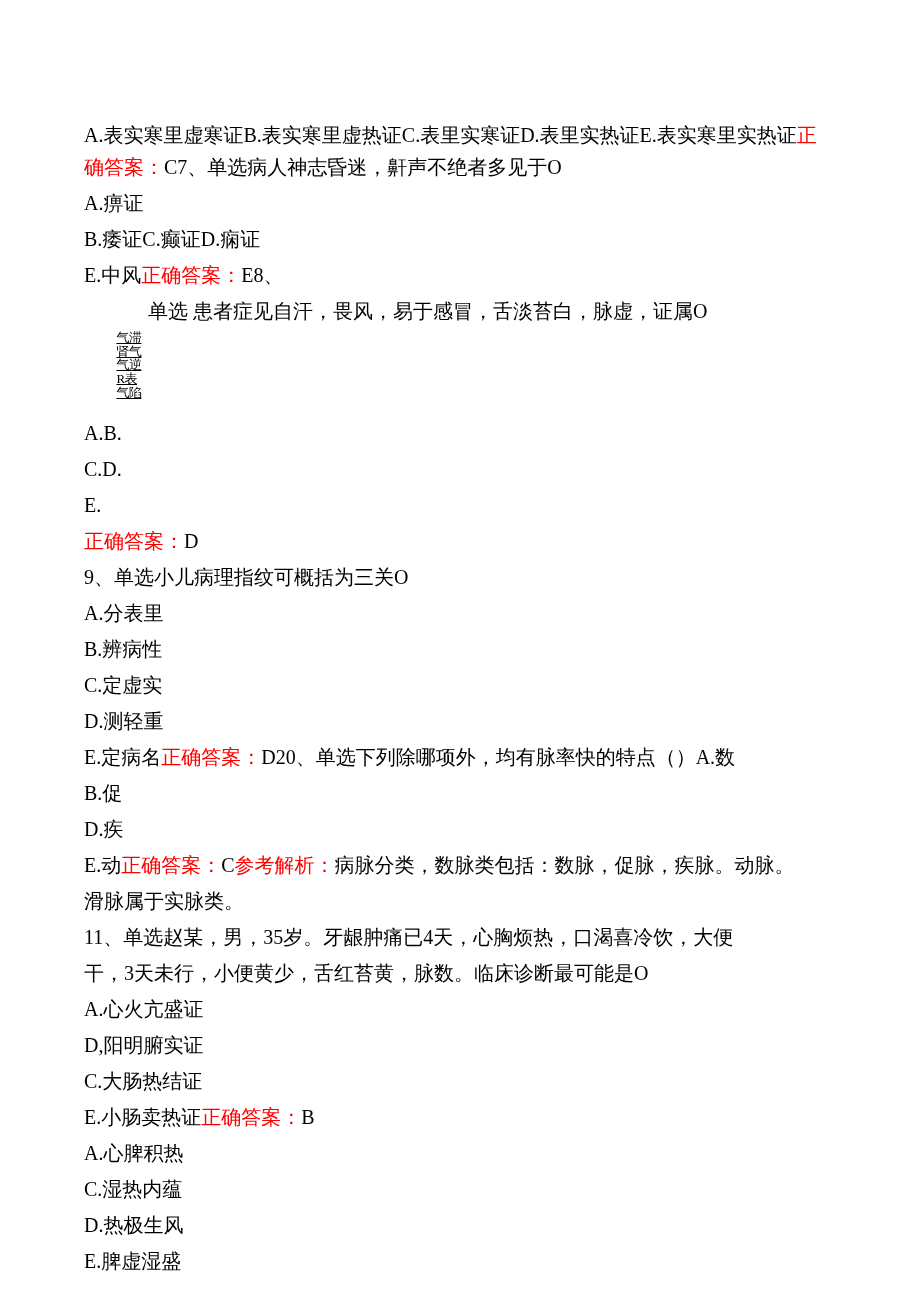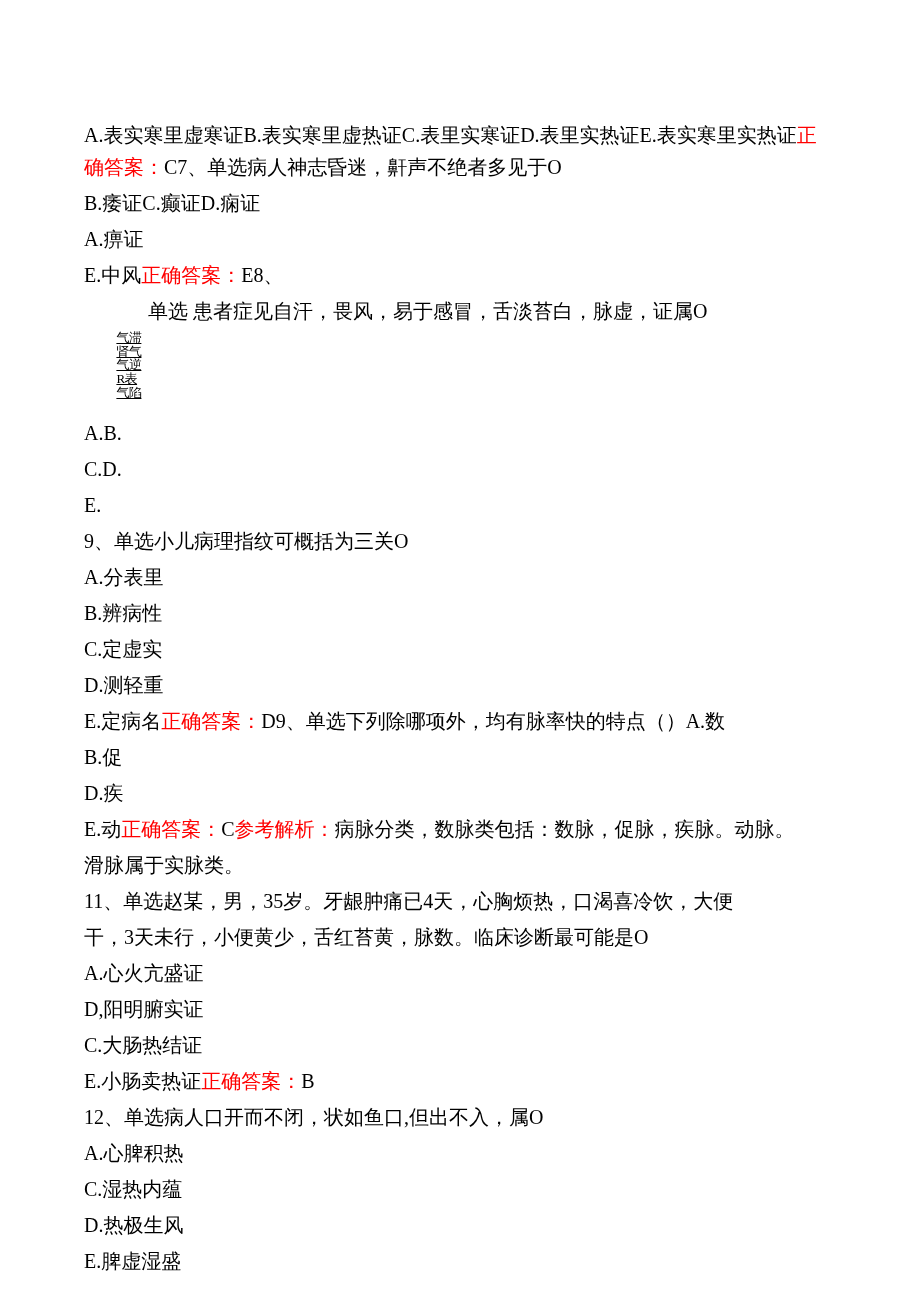--- a/index.html
+++ b/index.html
@@ -34,24 +34,24 @@
 <body>
 
 <div class="page">
 
   
   <p class="line">
     <span>A.表实寒里虚寒证</span><span>B.表实寒里虚热证</span><span>C.表里实寒证</span><span>D.表里实热证</span><span>E.表实寒里实热证</span><span class="red">正确答案：</span><span>C</span><span>7、单选病人神志昏迷，鼾声不绝者多见于O</span>
   </p>
 
   
+  <p class="line">A.痹证</p>
   <p class="line">
     <span>B.痿证</span><span>C.癫证</span><span>D.痫证</span>
   </p>
-  <p class="line">A.痹证</p>
   <p class="line">
     <span>E.中风</span><span class="red">正确答案：</span><span>E</span><span>8、</span>
   </p>
 
   
   <p class="line indent">单选  患者症见自汗，畏风，易于感冒，舌淡苔白，脉虚，证属O</p>
 
   
   <div class="stacked">
     <div>气滞</div>
@@ -59,31 +59,34 @@
     <div>气逆</div>
     <div>R表</div>
     <div>气陷</div>
   </div>
 
   <div style="height:14px"></div>
 
   <p class="line">A.B.</p>
   <p class="line">C.D.</p>
   <p class="line">E.</p>
+  <p class="line">
+    <span class="red">正确答案：</span><span>D</span>
+  </p>
 
   
   <p class="line">9、单选小儿病理指纹可概括为三关O</p>
   <p class="line">A.分表里</p>
   <p class="line">B.辨病性</p>
   <p class="line">C.定虚实</p>
   <p class="line">D.测轻重</p>
 
   
   <p class="line">
-    <span>E.定病名</span><span class="red">正确答案：</span><span>D</span><span>9、单选下列除哪项外，均有脉率快的特点（）A.数</span>
+    <span>E.定病名</span><span class="red">正确答案：</span><span>D</span><span>20、单选下列除哪项外，均有脉率快的特点（）A.数</span>
   </p>
 
   <p class="line">B.促</p>
   <p class="line">D.疾</p>
 
   
   <p class="line">
     <span>E.动</span><span class="red">正确答案：</span><span>C</span><span class="red">参考解析：</span><span>病脉分类，数脉类包括：数脉，促脉，疾脉。动脉。</span>
   </p>
   <p class="line">滑脉属于实脉类。</p>
@@ -92,19 +95,18 @@
   <p class="line">11、单选赵某，男，35岁。牙龈肿痛已4天，心胸烦热，口渴喜冷饮，大便</p>
   <p class="line">干，3天未行，小便黄少，舌红苔黄，脉数。临床诊断最可能是O</p>
   <p class="line">A.心火亢盛证</p>
   <p class="line">D,阳明腑实证</p>
   <p class="line">C.大肠热结证</p>
   <p class="line">
     <span>E.小肠卖热证</span><span class="red">正确答案：</span><span>B</span>
   </p>
 
   
-  <p class="line">12、单选病人口开而不闭，状如鱼口,但出不入，属O</p>
   <p class="line">A.心脾积热</p>
   <p class="line">C.湿热内蕴</p>
   <p class="line">D.热极生风</p>
   <p class="line">E.脾虚湿盛</p>
 
 </div>
 
 </body></html>

